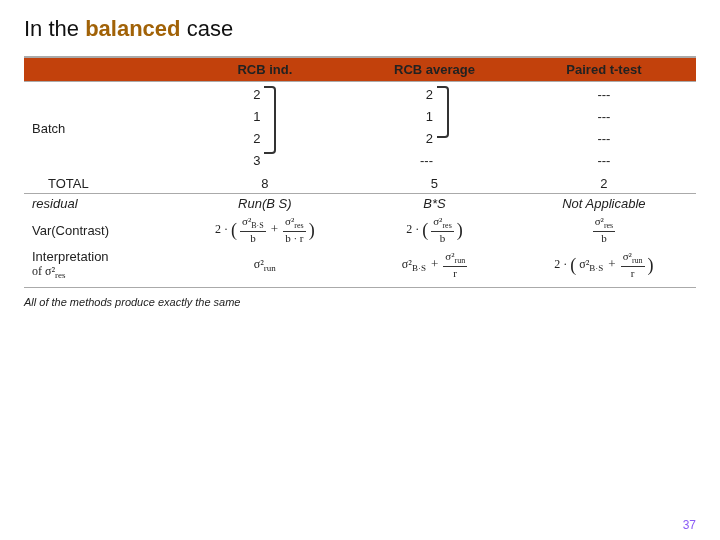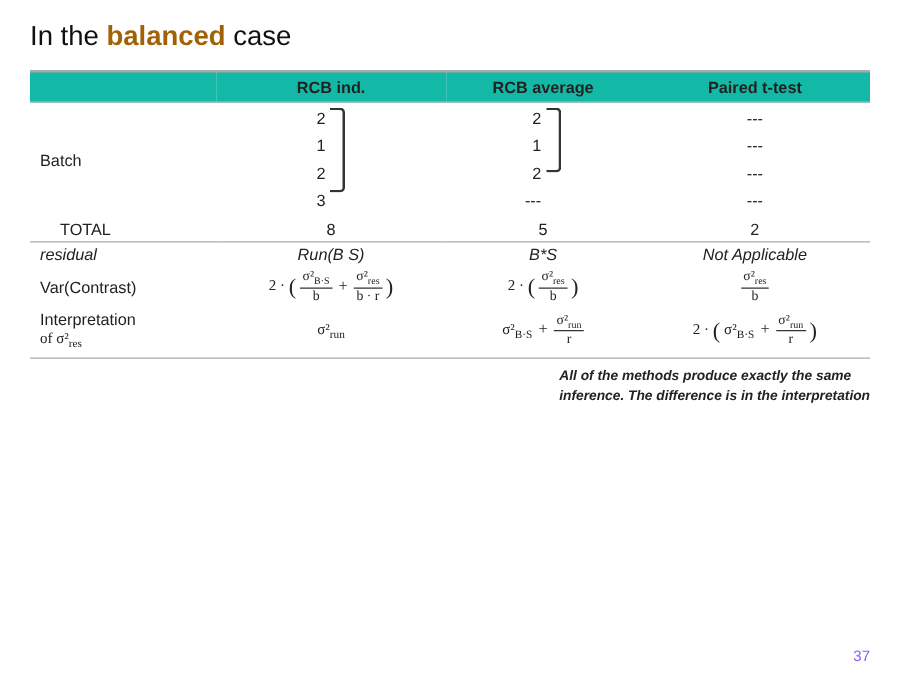--- a/index.html
+++ b/index.html
@@ -31,21 +31,21 @@
       border-collapse: collapse;
       margin-bottom: 0;
     }
     .main-table thead tr th {
       border-top: 2px solid #aaa;
       border-bottom: 1px solid #aaa;
       padding: 4px 8px;
       font-weight: bold;
       font-size: 13px;
       text-align: center;
-      background: #14b8a6;
+      background: #c2410c;
     }
     .main-table thead tr th:first-child {
       text-align: left;
     }
     .main-table tbody tr td {
       padding: 2px 8px;
       font-size: 13px;
       vertical-align: middle;
     }
     .main-table tbody tr td:first-child {
@@ -69,24 +69,23 @@
     .interp-row td {
       padding: 4px 8px 8px 8px;
       font-size: 13px;
     }
     .bottom-divider {
       border-top: 1px solid #aaa;
       margin-top: 4px;
     }
     .bottom-section {
       display: flex;
-      justify-content: flex-end;
+      justify-content: flex-start;
       align-items: flex-start;
       margin-top: 6px;
-      font-weight: bold;
     }
     .bottom-left {
       font-size: 11px;
       color: #222;
       font-style: italic;
       max-width: 320px;
       line-height: 1.5;
     }
     .bottom-right {
       font-size: 11px;
@@ -300,18 +299,17 @@
           </span>
         </td>
       </tr>
     </tbody>
   </table>
 
   <div class="bottom-divider"></div>
   <div class="bottom-section">
     <div class="bottom-left">
       <div>All of the methods produce exactly the same</div>
-      <div>inference. The difference is in the interpretation</div>
     </div>
   </div>
 </div>
 
 <span class="page-number">37</span>
 
 </body></html>

